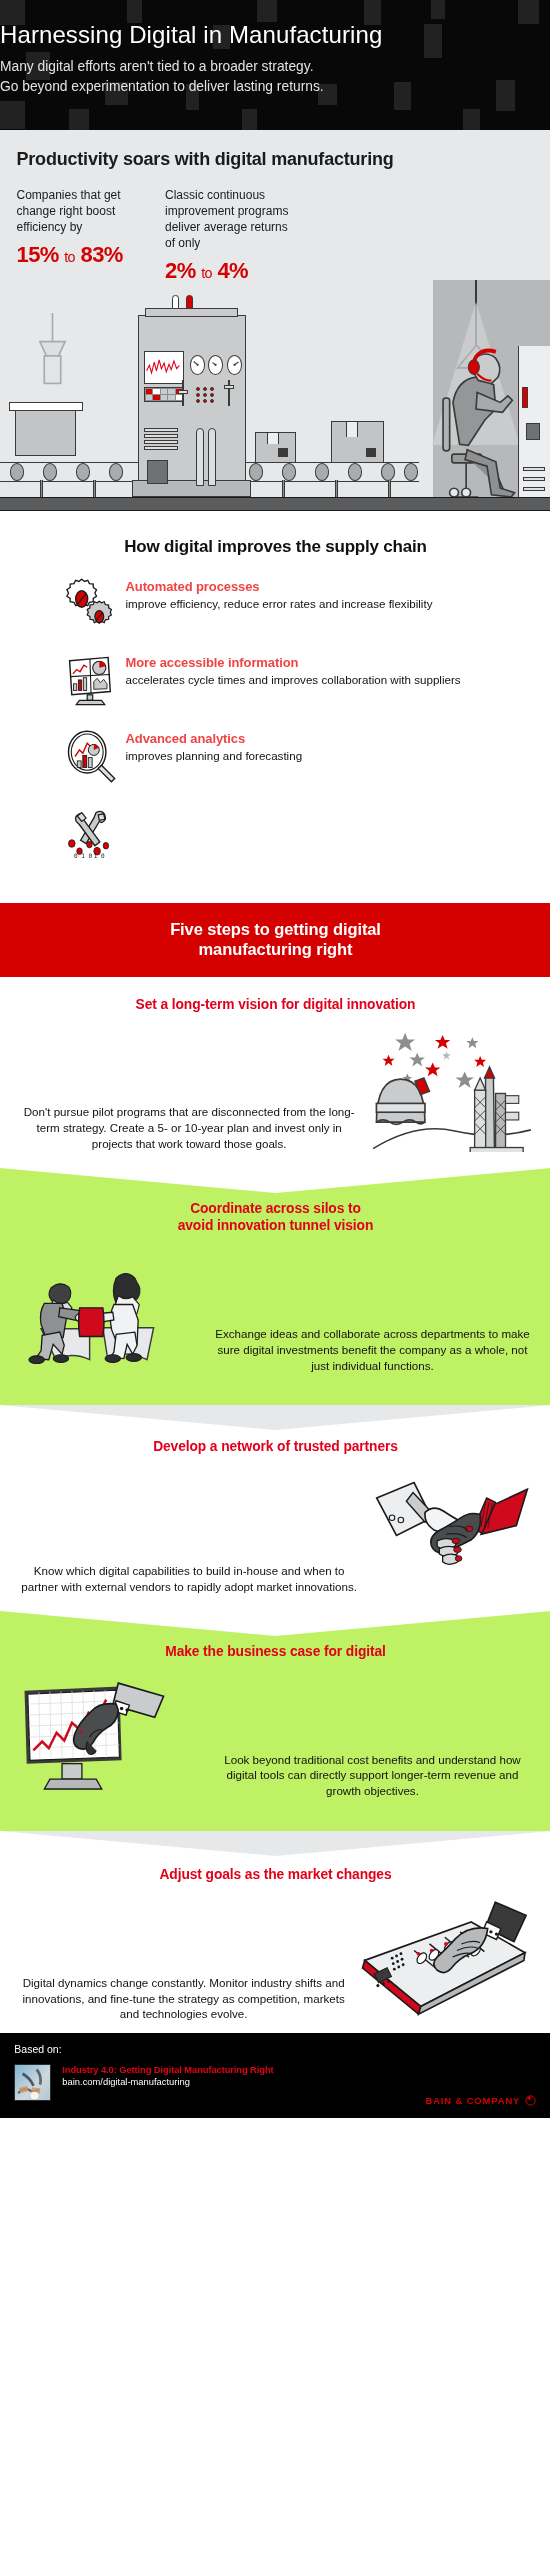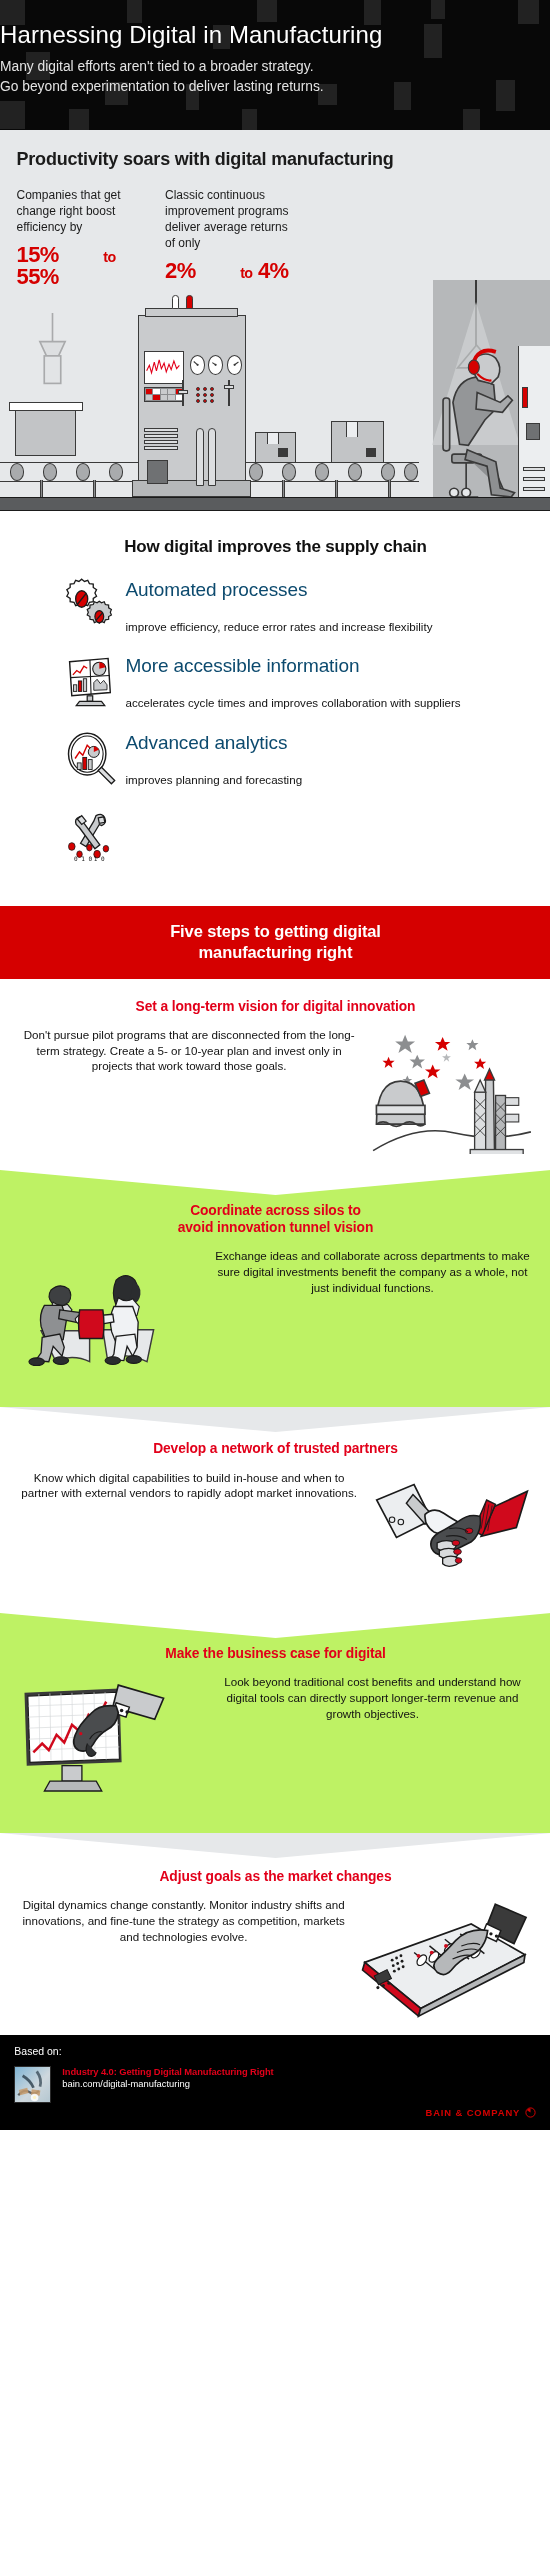--- a/index.html
+++ b/index.html
@@ -71,21 +71,21 @@
     font-weight: 400;
   }
   .prod-stat {
     margin-top: 8.8px;
     color: #d50000;
     font-weight: 800;
     font-size: 22px;
     letter-spacing: -0.6px;
     line-height: 1;
   }
-  .prod-stat .to { font-size: 14.3px; font-weight: 700; margin-left: 39px; }
+  .prod-stat .to { font-size: 14.3px; font-weight: 400; }
 
   
   .scene { position: absolute; left: 0; right: 0; bottom: 0; height: 231px; }
   .floor {
     position: absolute; left: 0; right: 0; bottom: 0;
     height: 14.3px; background: #5a5c5e; border-top: 1.1px solid #1b1b1b;
     border-bottom: 1.1px solid #1b1b1b;
   }
   .wall-right {
     position: absolute; right: 0; bottom: 14.3px; width: 118px; height: 217px;
@@ -177,50 +177,50 @@
 
   
   .supply { background: #ffffff; padding: 26.4px 0 23px; }
   .supply h2 {
     text-align: center; font-size: 17px; font-weight: 700; color: #111111;
     letter-spacing: -0.2px; margin-bottom: 19px;
   }
   .sc-item { display: flex; align-items: flex-start; padding: 0 16.5px 0 61px; margin-bottom: 19px; }
   .sc-icon { width: 59px; min-width: 59px; height: 57px; display:flex; align-items:center; justify-content:center; }
   .sc-text { padding-left: 5.5px; padding-top: 2.2px; }
-  .sc-title { color: #0c4a6e; font-size: 19px; font-weight: 400; letter-spacing: -0.1px; }
-  .sc-desc { font-size: 11.6px; color: #111111; line-height: 1.34; margin-top: 18px; }
+  .sc-title { color: #ef4444; font-size: 13px; font-weight: 700; letter-spacing: -0.1px; }
+  .sc-desc { font-size: 11.6px; color: #111111; line-height: 1.34; margin-top: 2px; }
 
   
   .banner {
     background: #d50000; color: #ffffff; text-align: center;
     padding: 15.4px 0 16.5px; font-size: 16.5px; font-weight: 700; line-height: 1.25;
     letter-spacing: -0.1px;
   }
 
   
   .step { position: relative; padding: 19px 16.5px 16.5px; }
   .step.alt { background: #bef264; }
   .notch-top, .notch-bot {
     position: absolute; left: 0; width: 551px; height: 25px; overflow: hidden;
   }
   .notch-top { top: 0; }
   .notch-bot { bottom: -25px; }
   .step-h {
     text-align: center; color: #e2001a; font-size: 13.8px; font-weight: 700;
     line-height: 1.24; letter-spacing: -0.1px; margin-bottom: 12px;
   }
-  .step-body { display: flex; align-items: flex-start; gap: 7.7px; }
+  .step-body { display: flex; align-items: flex-end; gap: 7.7px; }
   .step-body.rev { flex-direction: row-reverse; gap: 29px; }
   .step-copy { flex: 1 1 0; font-size: 11.6px; line-height: 1.36; color: #111111; text-align: center; }
   .step-art { flex: 0 0 165px; height: 127px; display: flex; align-items: center; justify-content: center; }
   .step-art svg { display: block; }
 
   
-  .footer { background: #000000; padding: 10px 14.3px 12px; position: relative; height: 95px; }
+  .footer { background: #000000; padding: 10px 14.3px 12px; position: relative; height: 85px; }
   .footer .based { color: #ffffff; font-size: 10.5px; font-weight: 400; margin-bottom: 8.8px; }
   .f-row { display: flex; align-items: flex-start; gap: 11px; }
   .thumb { width: 37px; height: 37px; flex: 0 0 37px; border: 0.6px solid #2b2b2b; overflow: hidden; }
   .f-link-title { color: #e2001a; font-size: 9.4px; font-weight: 700; letter-spacing: -0.1px; }
   .f-link-url { color: #ffffff; font-size: 9.4px; font-weight: 400; margin-top: 1.1px; }
   .bain { position: absolute; right: 15.4px; bottom: 12px; display: flex; align-items: center; gap: 4.4px; }
   .bain .wordmark { color: #d50000; font-size: 9.4px; font-weight: 700; letter-spacing: 0.9px; }
   .bain .mark { width: 11px; height: 11px; }
 </style>
 </head>
@@ -260,21 +260,21 @@
 
   <section class="prod">
     <h2 class="prod-h">Productivity soars with digital manufacturing</h2>
 
     <div class="prod-cols">
       <div class="prod-col">
         <p>Companies that get change right boost efficiency by</p>
         <div class="prod-stat">
           <span>15%</span>
           <span class="to">to</span>
-          <span>55%</span>
+          <span>83%</span>
         </div>
       </div>
       <div class="prod-col">
         <p>Classic continuous improvement programs deliver average returns of only</p>
         <div class="prod-stat">
           <span>2%</span>
           <span class="to">to</span>
           <span>4%</span>
         </div>
       </div>

